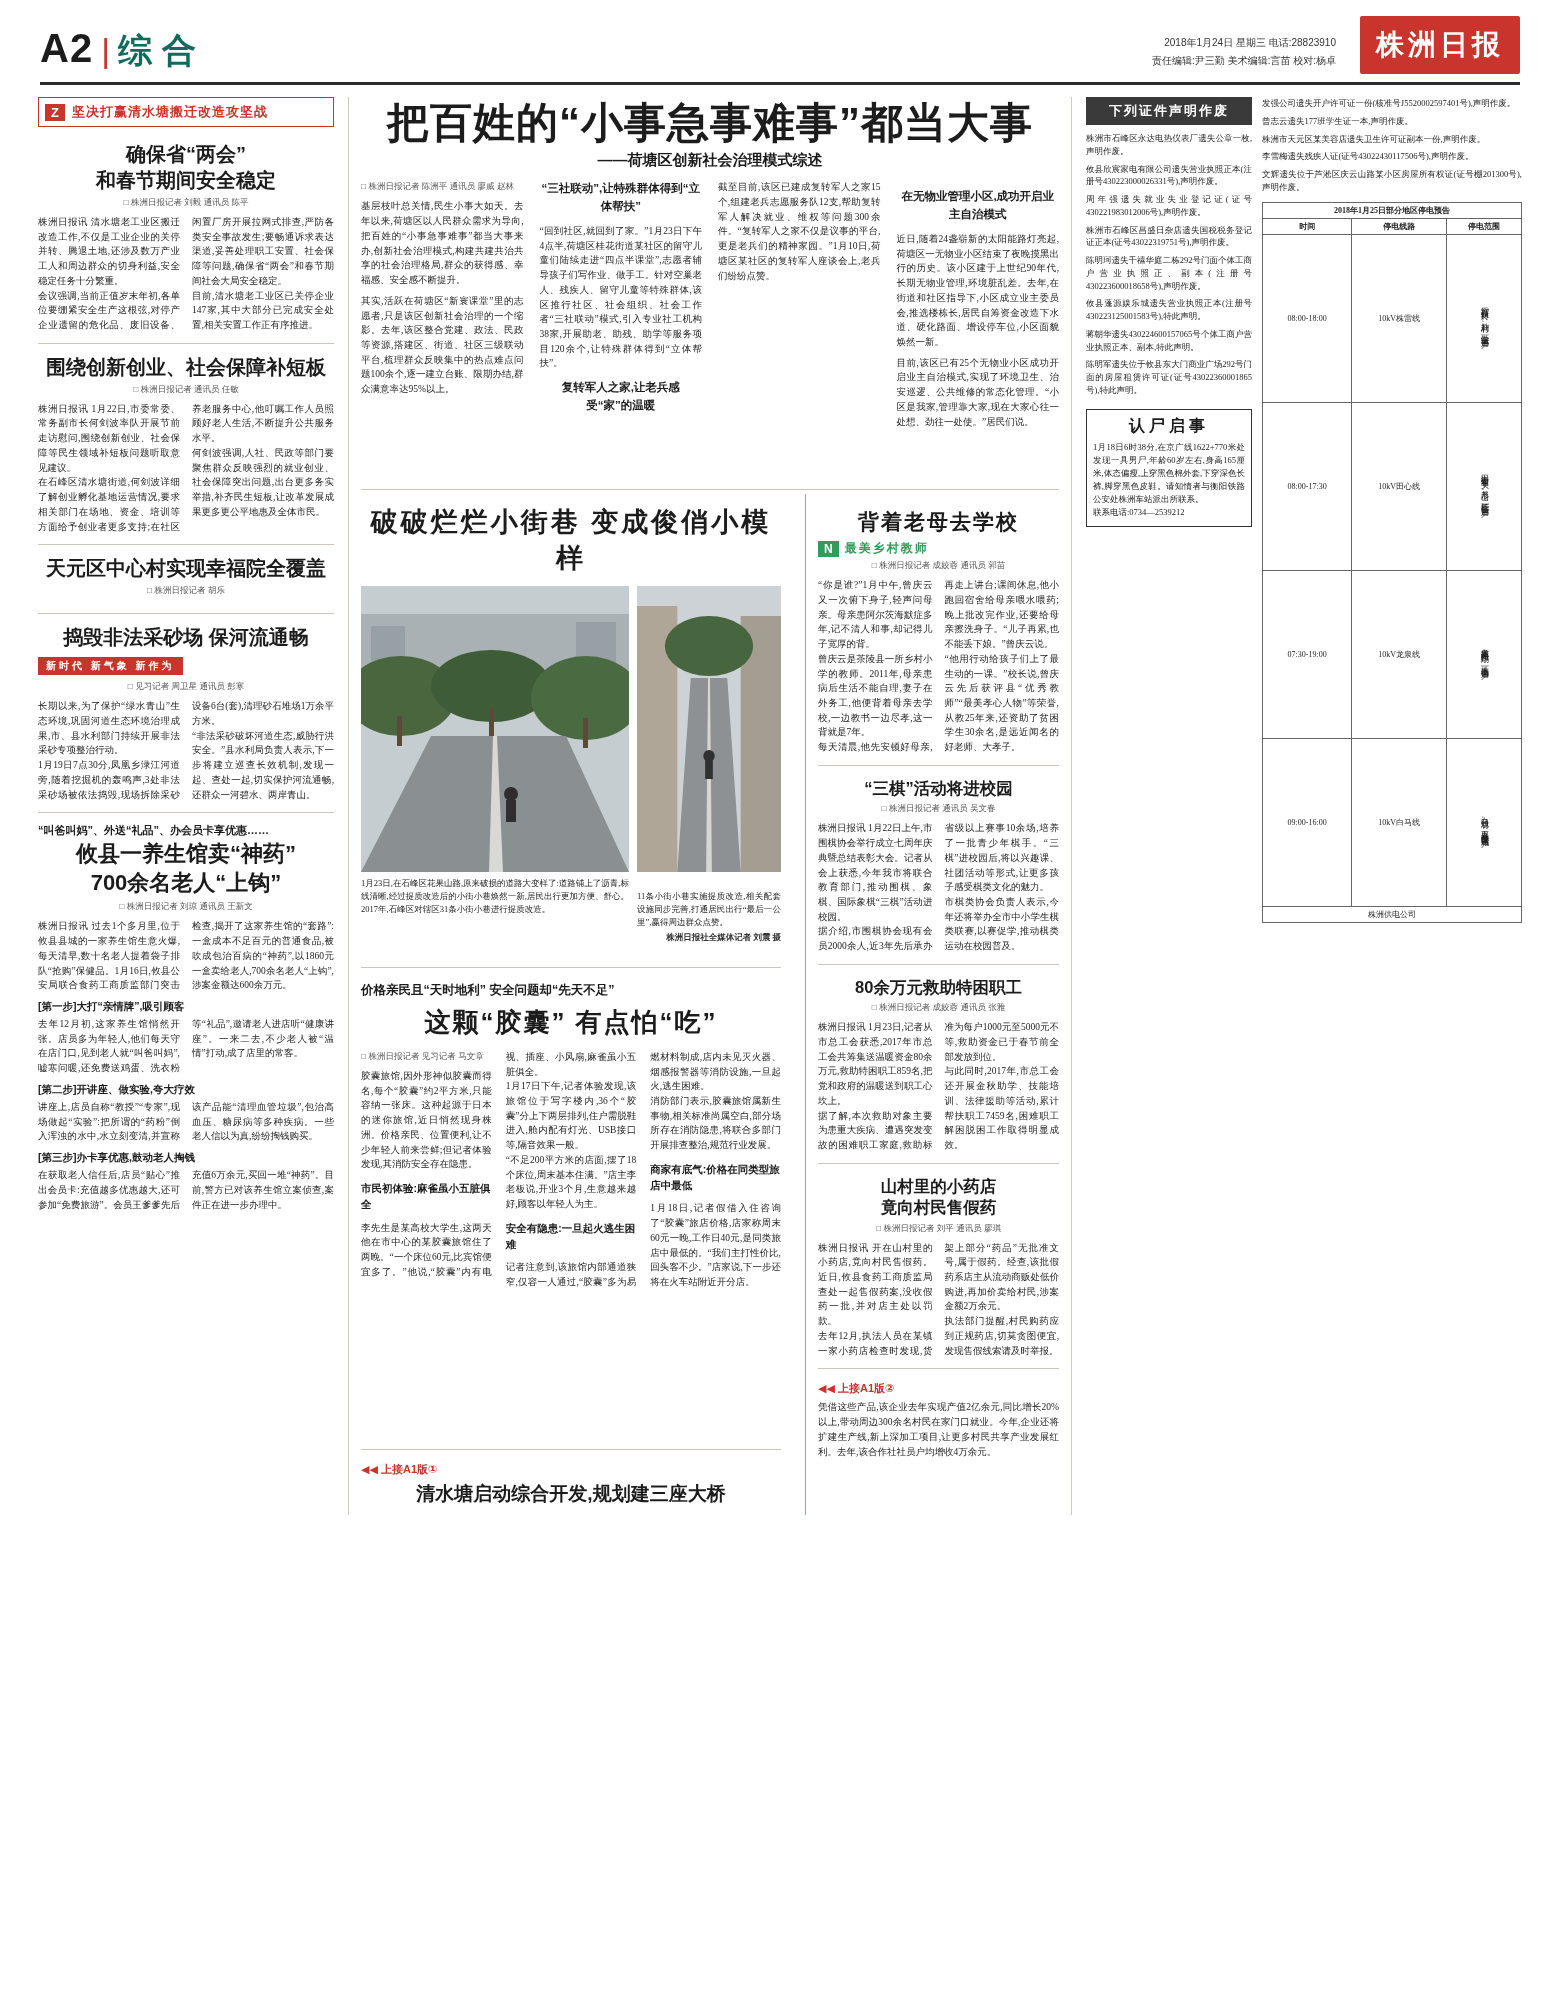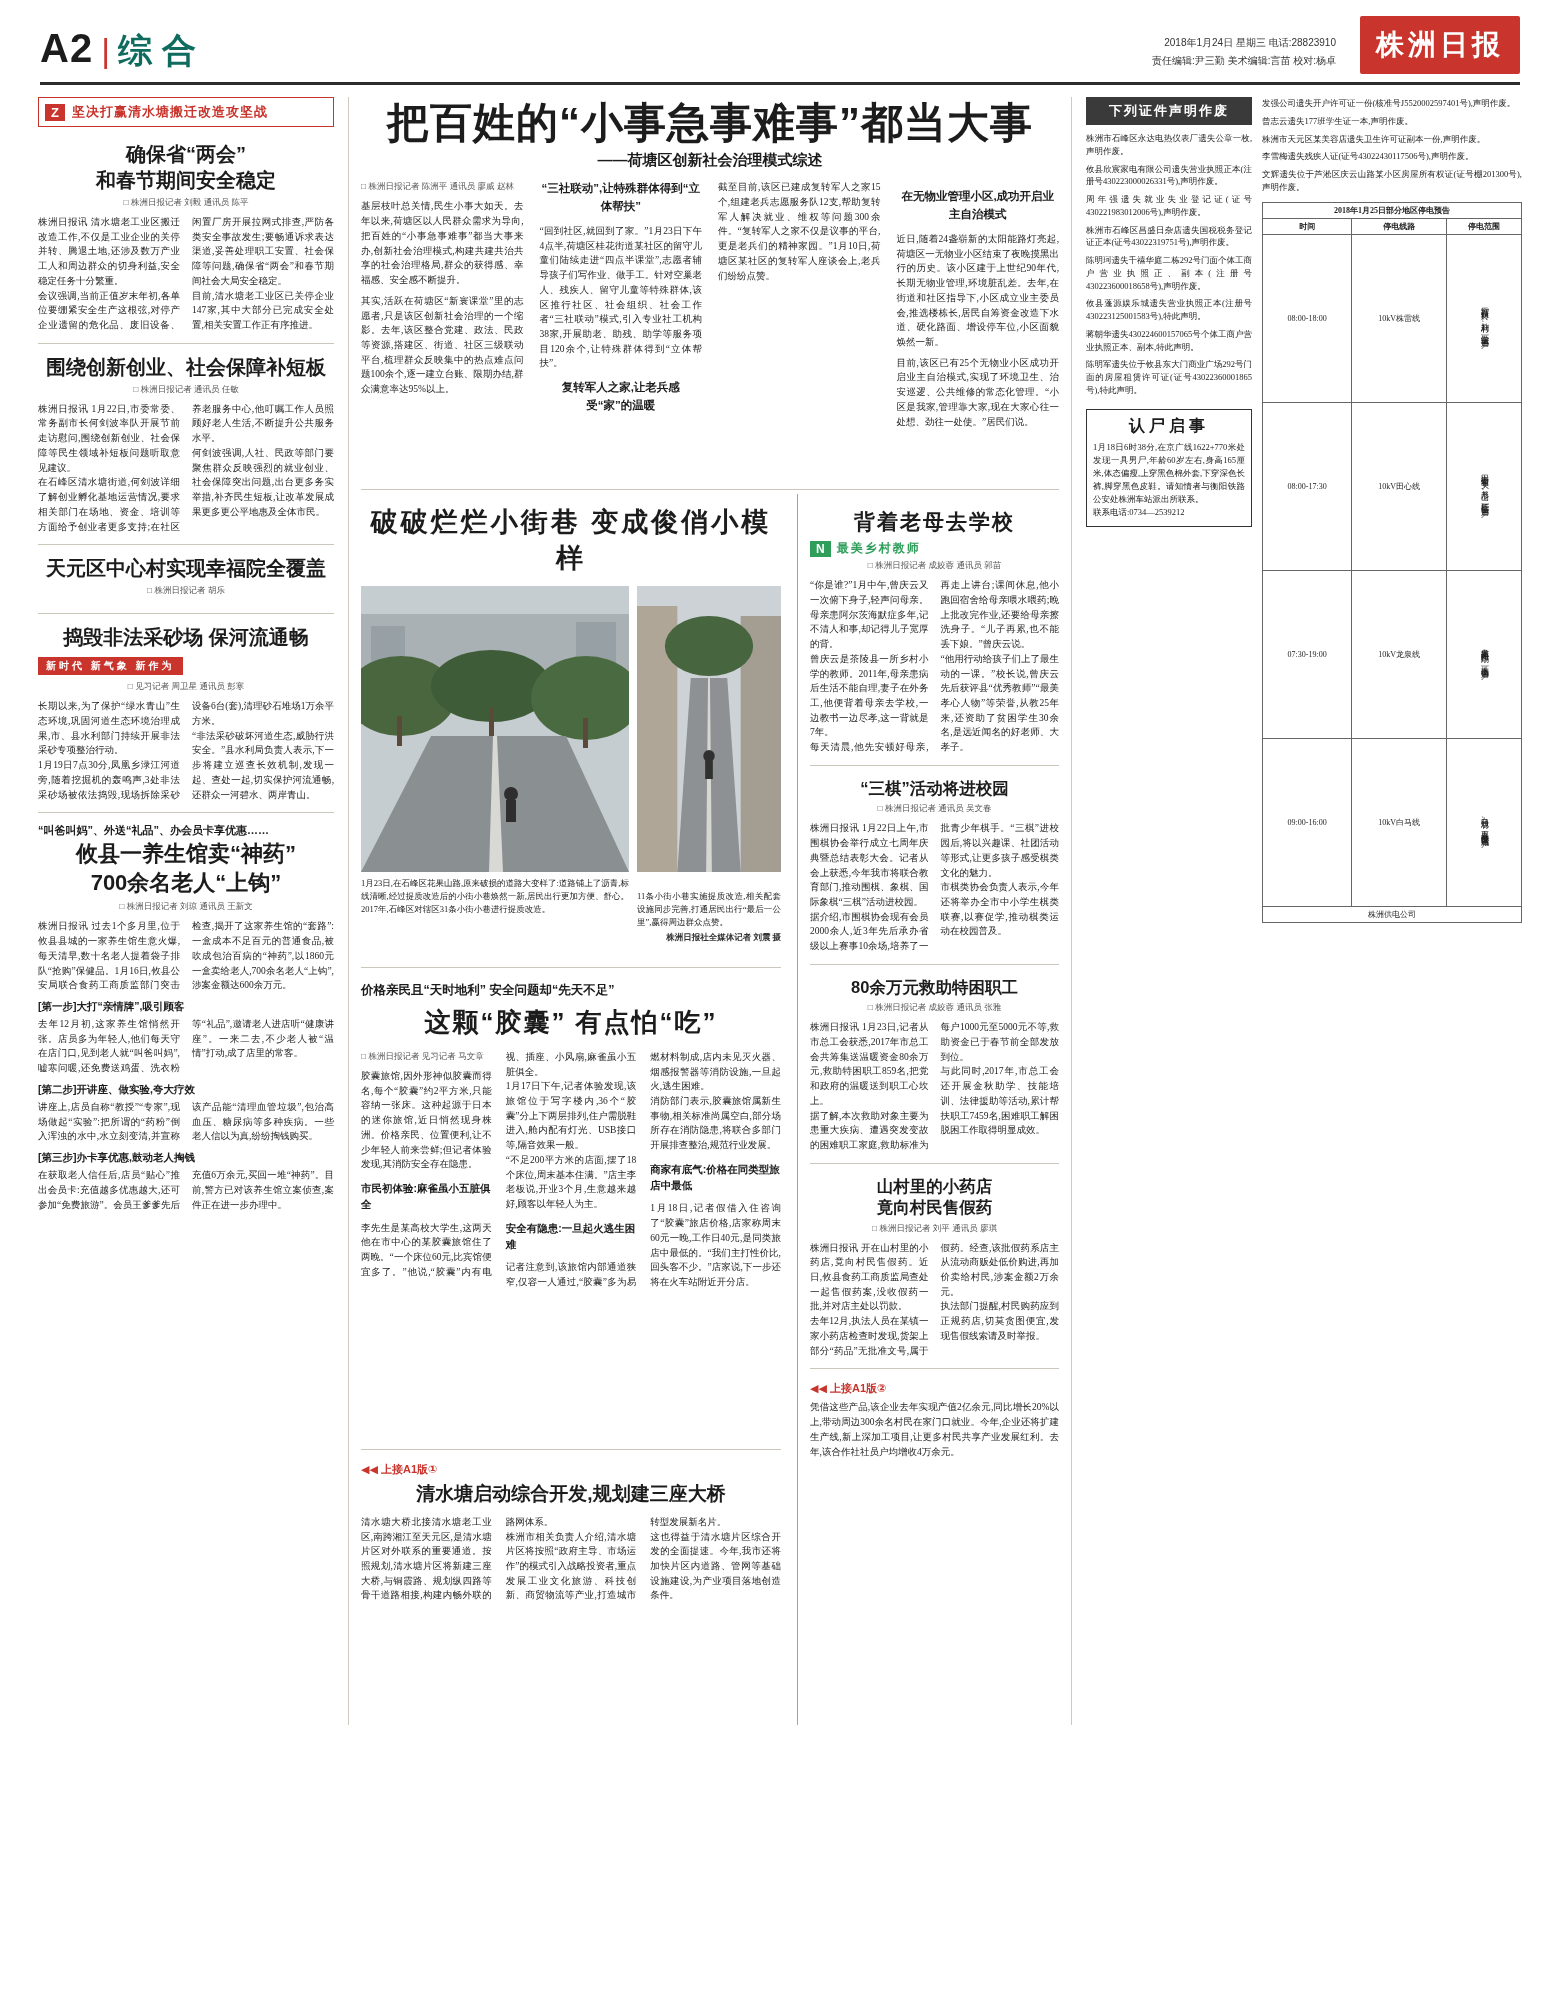--- a/index.html
+++ b/index.html
@@ -40,21 +40,21 @@
 
 .mhead{font-size:42px;font-weight:900;text-align:center;letter-spacing:1px;line-height:1.15;margin:2px 0 4px}
 .msub{font-size:15px;text-align:center;margin-bottom:10px;font-weight:600}
 .mbody{column-count:4;column-gap:16px;font-family:"Liberation Serif","DejaVu Serif",serif;font-size:9.5px;line-height:1.55;text-align:justify;padding-bottom:12px;border-bottom:1px solid #ccc7bb;min-height:310px}
 .mbody p{margin-bottom:6px;white-space:pre-line}
 .byline2{font-size:8.5px;color:#555;margin-bottom:6px;font-family:"Liberation Sans",sans-serif}
 .mbody h4,.cbody h4{font-size:11.5px;text-align:center;margin:8px 0;font-weight:800;font-family:"Liberation Sans","DejaVu Sans",sans-serif}
 .colbreak{break-before:column;-webkit-column-break-before:always}
 
 
-.crow{display:grid;grid-template-columns:432px 1fr;gap:4px;margin-top:4px}
+.crow{display:grid;grid-template-columns:432px 1fr;gap:12px;margin-top:4px}
 .cleft{padding-right:12px}
 .cright{border-left:1px solid #84cc16;padding-left:12px}
 .shead{font-size:27px;font-weight:900;text-align:center;letter-spacing:3px;margin:10px 0}
 .photos{display:flex;gap:8px}
 .photo{overflow:hidden;background:#9aa2a6}
 .photo1{width:268px;height:286px}
 .photo2{flex:1;height:286px}
 .photo svg{width:100%;height:100%;display:block}
 .caps{display:flex;gap:8px;margin-top:5px;padding-bottom:10px;border-bottom:1px solid #ccc7bb}
 .cap{font-size:8.5px;line-height:1.5;text-align:justify;font-family:"Liberation Serif","DejaVu Serif",serif;white-space:pre-line}
@@ -248,23 +248,20 @@
               <p>记者注意到,该旅馆内部通道狭窄,仅容一人通过,“胶囊”多为易燃材料制成,店内未见灭火器、烟感报警器等消防设施,一旦起火,逃生困难。
 消防部门表示,胶囊旅馆属新生事物,相关标准尚属空白,部分场所存在消防隐患,将联合多部门开展排查整治,规范行业发展。</p>
               <h4>商家有底气:价格在同类型旅店中最低</h4>
               <p>1月18日,记者假借入住咨询了“胶囊”旅店价格,店家称周末60元一晚,工作日40元,是同类旅店中最低的。“我们主打性价比,回头客不少。”店家说,下一步还将在火车站附近开分店。</p>
             </div>
           </article>
 
           <article class="bridge">
             <div class="cont">◀◀ 上接A1版①</div>
             <h2 class="bhead">清水塘启动综合开发,规划建三座大桥</h2>
-            <div class="body cols3">清水塘大桥北接清水塘老工业区,南跨湘江至天元区,是清水塘片区对外联系的重要通道。按照规划,清水塘片区将新建三座大桥,与铜霞路、规划纵四路等骨干道路相接,构建内畅外联的路网体系。
-株洲市相关负责人介绍,清水塘片区将按照“政府主导、市场运作”的模式引入战略投资者,重点发展工业文化旅游、科技创新、商贸物流等产业,打造城市转型发展新名片。
-这也得益于清水塘片区综合开发的全面提速。今年,我市还将加快片区内道路、管网等基础设施建设,为产业项目落地创造条件。</div>
           </article>
         </div>
 
         <div class="cright">
           <article class="art">
             <h2 class="rhead">背着老母去学校</h2>
             <div class="nrow">
               <span class="nbadge">N</span>
               <span class="nlabel">最美乡村教师</span>
             </div>

